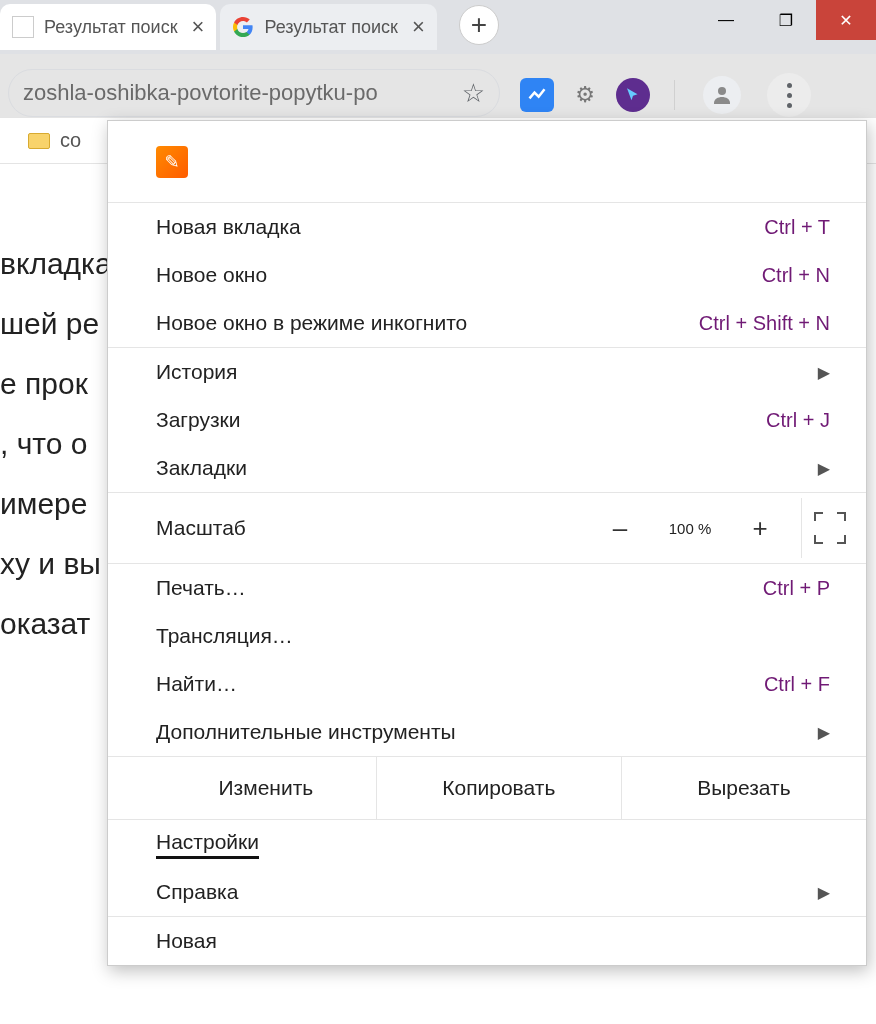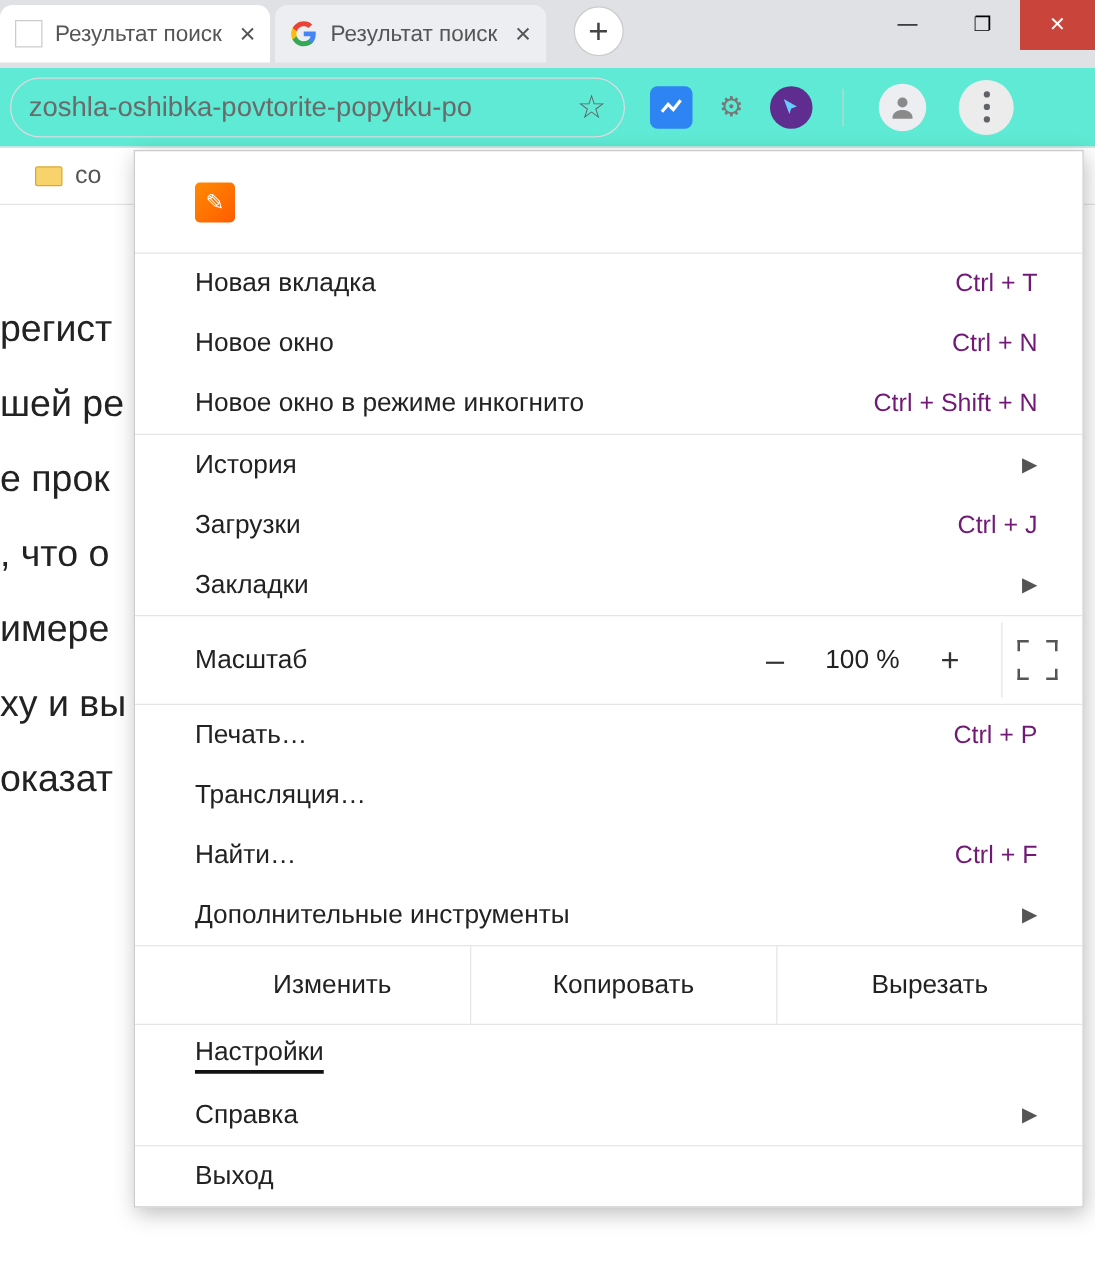--- a/index.html
+++ b/index.html
@@ -10,21 +10,21 @@
   .tab { height: 46px; background: #eceef1; border-top-left-radius: 10px; border-top-right-radius: 10px; display: flex; align-items: center; padding: 0 12px; font-size: 18px; color: #555; margin-right: 4px; max-width: 220px; overflow: hidden; white-space: nowrap; }
   .tab.active { background: #ffffff; }
   .tab .favicon { width: 22px; height: 22px; margin-right: 10px; flex-shrink: 0; }
   .tab .close { margin-left: 14px; font-size: 22px; color: #555; flex-shrink: 0; }
   .newtab { width: 40px; height: 40px; border-radius: 50%; background: #fff; display: flex; align-items: center; justify-content: center; margin: 0 0 4px 18px; font-size: 28px; color: #444; border: 1px solid #ccc; }
   .window-controls { position: absolute; right: 0; top: 0; height: 40px; display: flex; }
   .wc { width: 60px; height: 40px; display: flex; align-items: center; justify-content: center; }
   .wc.close-btn { background: #c9443a; color: #fff; }
 
   
-  .toolbar { height: 64px; background: #5eead4; border-bottom: 1px solid #e4e4e4; display: flex; align-items: center; padding: 0 8px; }
+  .toolbar { height: 64px; background: #e5e5e5; border-bottom: 1px solid #e4e4e4; display: flex; align-items: flex-end; padding: 0 8px; }
   .omnibox { flex: 0 0 492px; height: 48px; border: 1px solid #dadce0; border-radius: 24px; display: flex; align-items: center; padding: 0 14px; font-size: 22px; color: #6a6a6a; overflow: hidden; white-space: nowrap; }
   .star { margin-left: auto; font-size: 26px; color: #5f6368; }
   .ext-row { display: flex; align-items: center; gap: 14px; margin-left: 20px; }
   .ext-btn { width: 34px; height: 34px; border-radius: 6px; display: flex; align-items: center; justify-content: center; font-size: 22px; }
   .ext-blue  { background: #2f84f4; color: #fff; }
   .ext-gear  { color: #777; }
   .ext-purple{ background: #5e2d8f; color: #fff; border-radius: 50%; }
   .tb-sep { width: 1px; height: 30px; background: #d0d0d0; margin: 0 6px 0 10px; }
   .profile { width: 38px; height: 38px; border-radius: 50%; background: #eceef1; display: flex; align-items: center; justify-content: center; color: #8a8a8a; font-size: 22px; margin-left: 8px; }
   .kebab { width: 44px; height: 44px; border-radius: 50%; background: #ececec; display: flex; flex-direction: column; align-items: center; justify-content: center; gap: 5px; margin-left: 12px; }
@@ -43,21 +43,21 @@
   .menu-top { height: 82px; border-bottom: 1px solid #e5e5e5; display: flex; align-items: center; padding-left: 48px; }
   .reader-icon { width: 32px; height: 32px; background: linear-gradient(135deg,#ff8a00,#ff5c00); border-radius: 4px; display:flex; align-items:center; justify-content:center; color:#fff; font-size:18px; }
   .menu-row { height: 48px; display: flex; align-items: center; padding: 0 36px 0 48px; justify-content: space-between; }
   .menu-row .lbl { flex: 1; }
   .menu-row .sc { color: #701a75; font-size: 20px; }
   .menu-row .arr { color: #555; font-size: 16px; }
   .menu-sep { height: 1px; background: #e5e5e5; }
   .zoom-row { height: 70px; display:flex; align-items:center; padding: 0 16px 0 48px; }
   .zoom-row .lbl { flex: 1; }
   .zoom-btn { width: 50px; text-align:center; font-size: 26px; color:#333; }
-  .zoom-val { width: 90px; text-align:center; font-size: 21px; }
+  .zoom-val { width: 90px; text-align:center; font-size: 15px; }
   .zoom-sep { width:1px; height: 60px; background:#e5e5e5; margin: 0 8px 0 16px;}
   .fs-icon { width: 40px; display:flex; flex-wrap:wrap; gap:14px; justify-content:center; align-content:center; }
   .fs-icon i { width:9px; height:9px; border:2px solid #555; }
   .fs-icon i:nth-child(1){ border-right:none; border-bottom:none;}
   .fs-icon i:nth-child(2){ border-left:none;  border-bottom:none;}
   .fs-icon i:nth-child(3){ border-right:none; border-top:none;}
   .fs-icon i:nth-child(4){ border-left:none;  border-top:none;}
   .edit-row { height: 64px; display:flex; border-top:1px solid #e5e5e5; border-bottom:1px solid #e5e5e5;}
   .edit-row > div { flex:1; display:flex; align-items:center; justify-content:center; border-right:1px solid #e5e5e5; }
   .edit-row > div:first-child { justify-content:center; padding-left:48px; flex:0.9;}
@@ -128,21 +128,21 @@
       </div>
   </div>
 </div>
 
 <div class="bookmarks">
   <span class="folder-icon"></span>
   <span>co</span>
 </div>
 
 <div class="page">
-  <div>регист</div>
+  <div>вкладка</div>
   <div>шей ре</div>
   <div>е прок</div>
   <div>, что о</div>
   <div>имере</div>
   <div></div>
   <div>ху и вы</div>
   <div></div>
   <div></div>
   <div>оказат</div>
 </div>
@@ -231,15 +231,15 @@
   <div class="menu-row">
     <span class="lbl"><span class="underline">Настройки</span></span>
   </div>
   <div class="menu-row">
     <span class="lbl">Справка</span>
     <span class="arr">▶</span>
   </div>
   <div class="menu-sep"></div>
 
   <div class="menu-row">
-    <span class="lbl">Выход</span>
+    <span class="lbl">Новая</span>
   </div>
 </div>
 
 </body></html>

